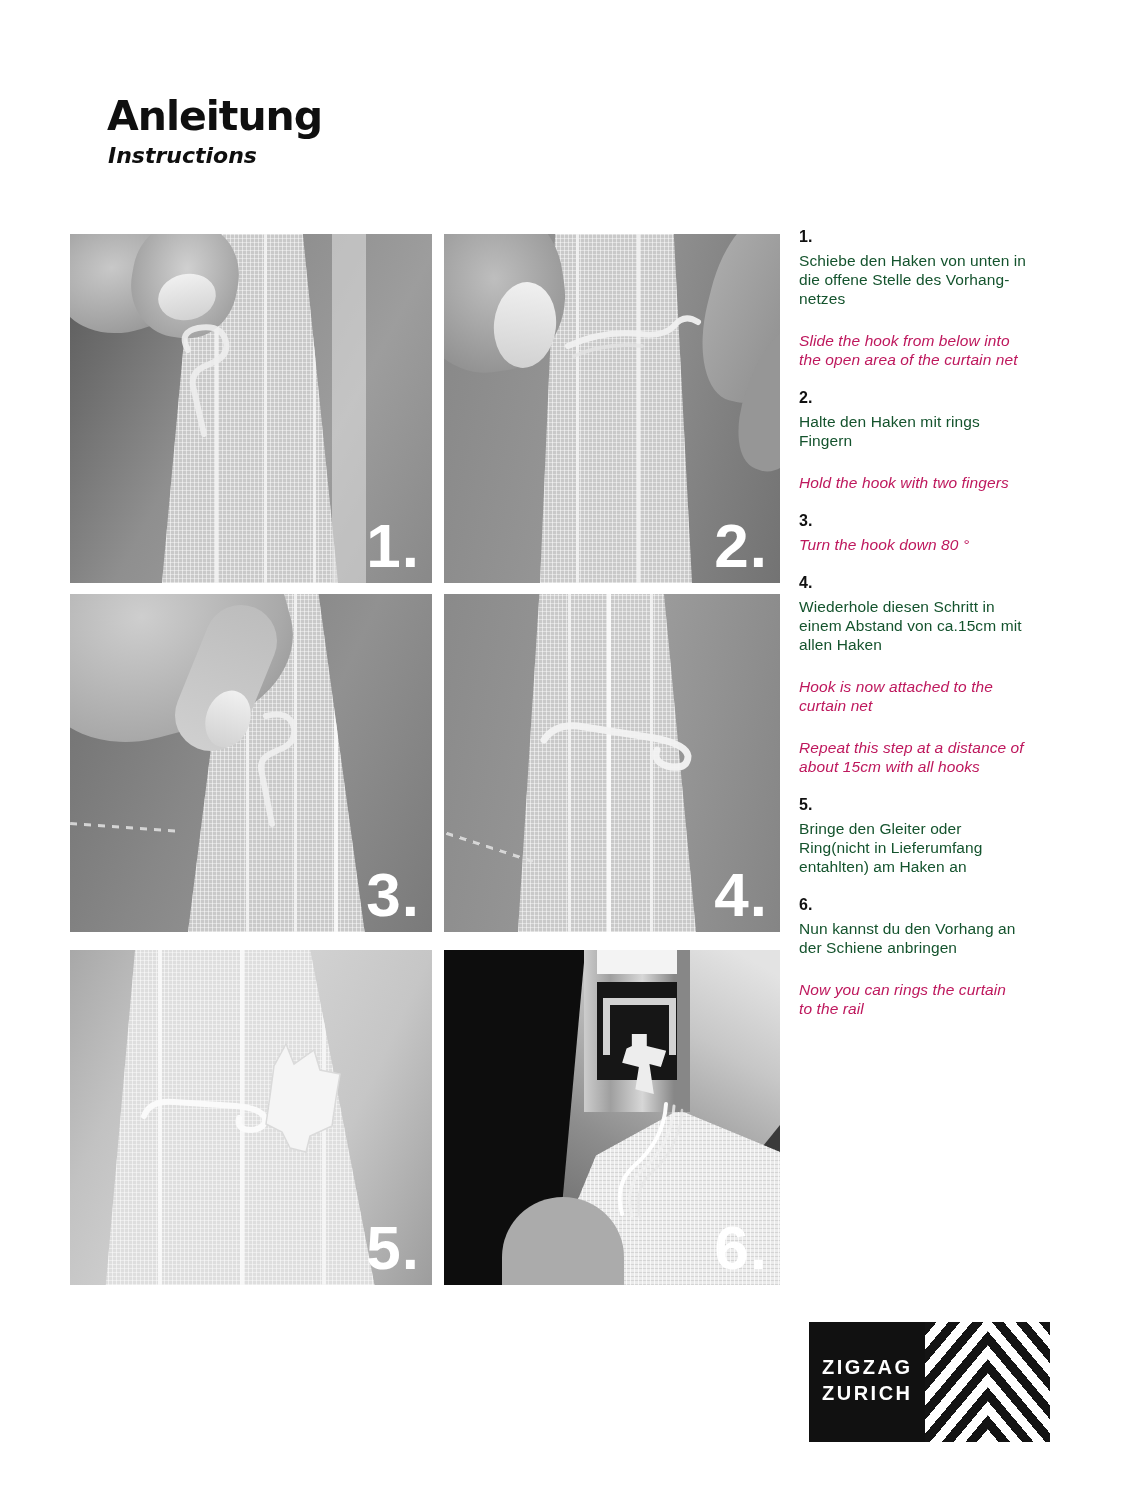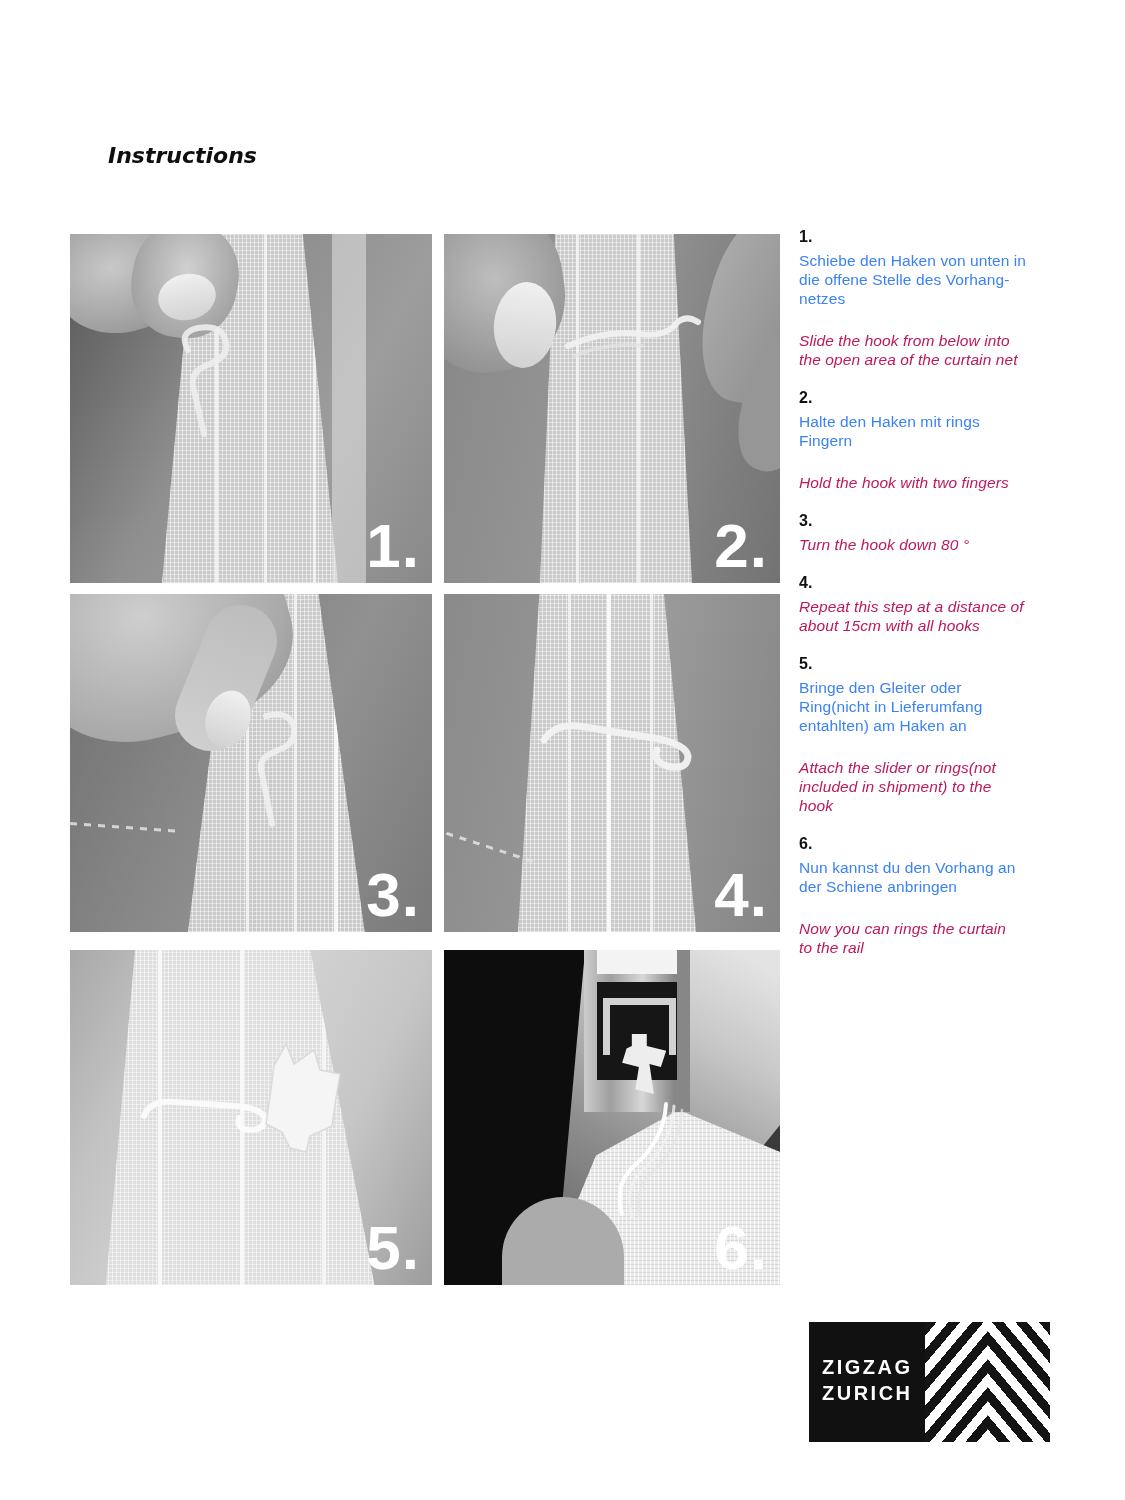--- a/index.html
+++ b/index.html
@@ -10,21 +10,21 @@
   
   .title{position:absolute;left:107px;top:92px;margin:0;font-family:"DejaVu Sans",sans-serif;
          font-size:41px;font-weight:bold;color:#0f0f0f;letter-spacing:-1px;}
   .subtitle{position:absolute;left:108px;top:143px;margin:0;font-family:"DejaVu Sans",sans-serif;
          font-size:22px;font-weight:bold;font-style:italic;color:#0f0f0f;}
 
   
   .steps{position:absolute;left:799px;top:229px;width:262px;}
   .step{margin:0 0 21px 0;}
   .num{margin:0 0 6px 0;font-size:16px;line-height:16px;font-weight:bold;color:#111;}
-  .para{margin:0 0 23px 0;font-size:15.5px;line-height:19px;color:#3b82f6;
+  .para{margin:0 0 23px 0;font-size:15.5px;line-height:19px;color:#14532d;
         white-space:pre-line;letter-spacing:0.1px;}
   .para.en{font-style:italic;color:#be185d;}
   .step .para:last-child{margin-bottom:0;}
 
   
   .photo{position:absolute;overflow:hidden;background:#8f8f8f;}
   .pnum{position:absolute;right:12px;bottom:6px;font:bold 62px/1 "Liberation Sans",sans-serif;
         color:#fff;letter-spacing:1px;}
   .tape{position:absolute;top:0;bottom:0;background-color:#c9c9c9;background-image:
         repeating-linear-gradient(90deg, rgba(255,255,255,.5) 0 1px, transparent 1px 4px),
@@ -120,20 +120,21 @@
   .chevrons{position:absolute;left:925px;top:1322px;width:125px;height:120px;overflow:hidden;}
   .chev{position:absolute;top:0;bottom:0;width:50%;
       background:repeating-linear-gradient(130deg,#141414 0 9px,#ffffff 9px 18px);}
   .chev.l{left:0;} .chev.r{right:0;transform:scaleX(-1);}
 </style>
 </head>
 <body>
 
 <div class="page">
 
+  <h1 class="title">Anleitung</h1>
   <h2 class="subtitle">Instructions</h2>
 
   <div class="photo p1">
     <div class="tape">
       <div class="seam s1"></div>
       <div class="seam s2"></div>
       <div class="seam s3"></div>
     </div>
     <div class="band"></div>
     <div class="finger f-a"></div>
@@ -238,31 +239,33 @@
       <p class="para de">Halte den Haken mit rings
 Fingern</p>
       <p class="para en">Hold the hook with two fingers</p>
     </section>
     <section class="step">
       <p class="num">3.</p>
       <p class="para en">Turn the hook down 80 °</p>
     </section>
     <section class="step">
       <p class="num">4.</p>
+      <p class="para de">Wiederhole diesen Schritt in
+einem Abstand von ca.15cm mit
+allen Haken</p>
+      <p class="para en">Hook is now attached to the
+curtain net</p>
       <p class="para en">Repeat this step at a distance of
 about 15cm with all hooks</p>
     </section>
     <section class="step">
       <p class="num">5.</p>
       <p class="para de">Bringe den Gleiter oder
 Ring(nicht in Lieferumfang
 entahlten) am Haken an</p>
-      <p class="para en">Attach the slider or rings(not
-included in shipment) to the
-hook</p>
     </section>
     <section class="step">
       <p class="num">6.</p>
       <p class="para de">Nun kannst du den Vorhang an
 der Schiene anbringen</p>
       <p class="para en">Now you can rings the curtain
 to the rail</p>
     </section>
   </div>
 

